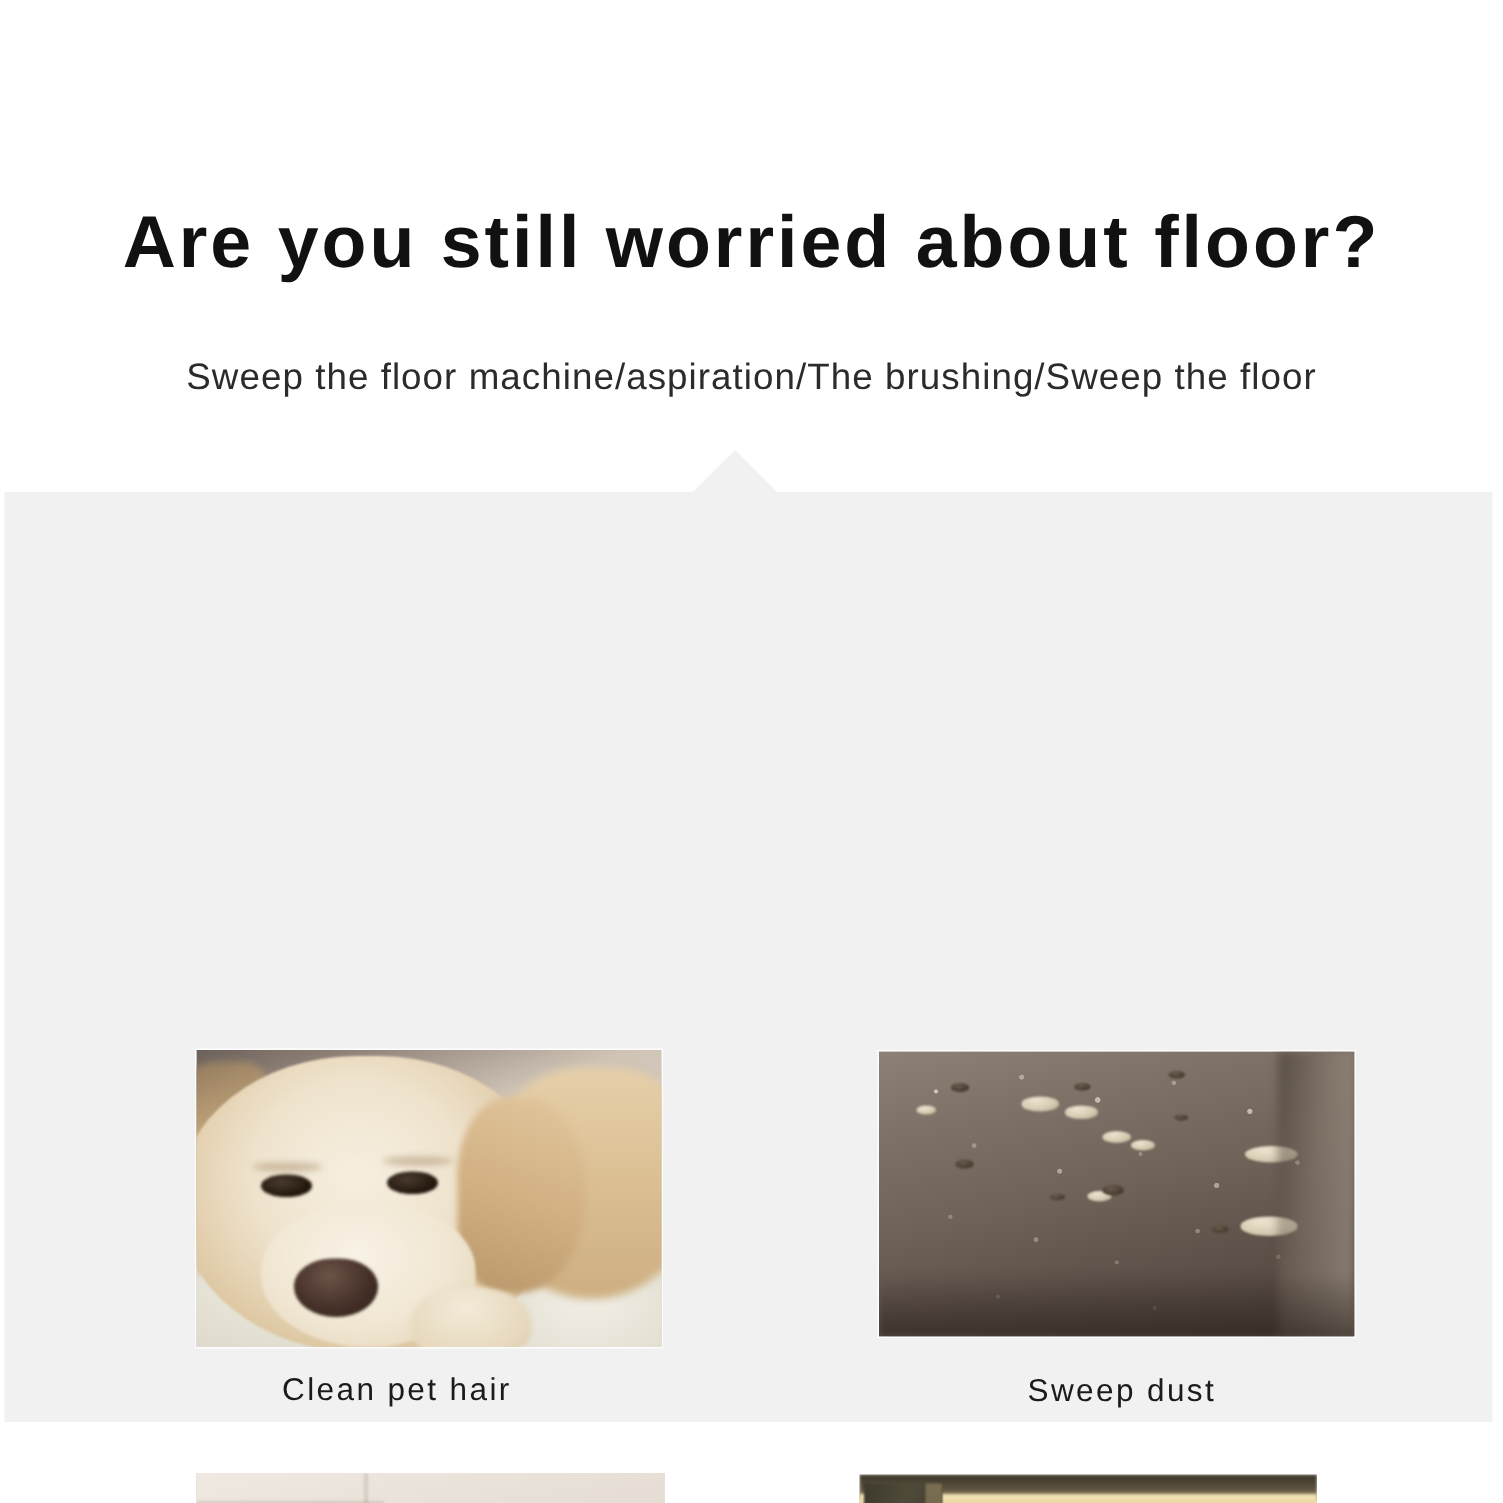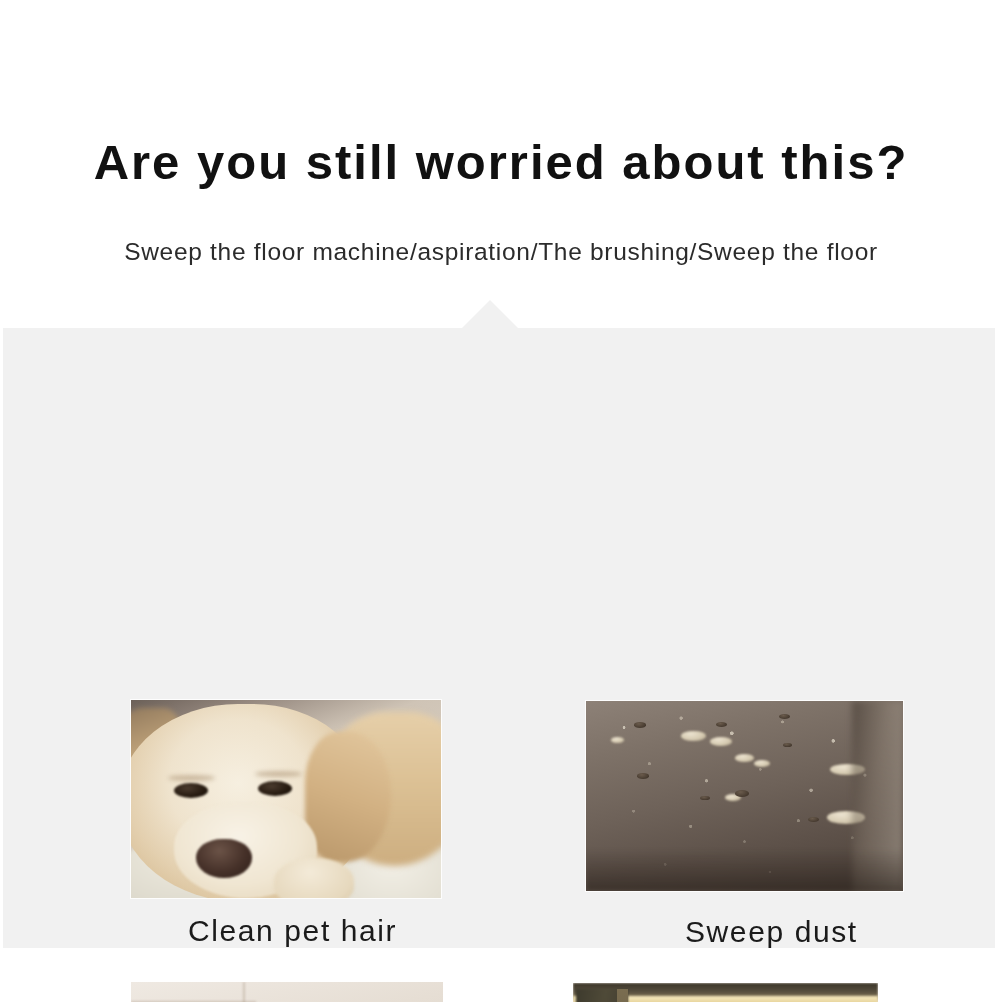--- a/index.html
+++ b/index.html
@@ -76,21 +76,21 @@
     position: absolute;
   }
   .photo {
     position: relative;
     overflow: hidden;
     background: #cccccc;
     box-shadow: 0 0 0 1px rgba(255,255,255,0.85);
   }
   .caption {
     position: absolute;
-    font-size: 30px;
+    font-size: 21px;
     color: #1b1b1b;
     font-weight: 500;
     letter-spacing: 1.6px;
     white-space: nowrap;
     line-height: 1;
   }
 
   
   #card-pet      { left: 128px; top: 372px; }
   #card-pet .photo      { width: 310px; height: 198px; }
@@ -288,21 +288,21 @@
     position: absolute; left: 14.5%; top: 3%;
     width: 3.5%; height: 70%;
     background: linear-gradient(180deg, #7a6d50 0%, #5a5040 100%);
     filter: blur(0.7px);
   }
 </style>
 </head>
 <body>
 
 <div class="header">
-  <div class="headline">Are you still worried about this?</div>
+  <div class="headline">Are you still worried about floor?</div>
   <div class="subhead">Sweep the floor machine/aspiration/The brushing/Sweep the floor</div>
 </div>
 
 <div class="panel-notch"></div>
 
 <div class="panel">
 
   <div class="card" id="card-pet">
     <div class="photo">
       <div class="pet-bg"></div>

